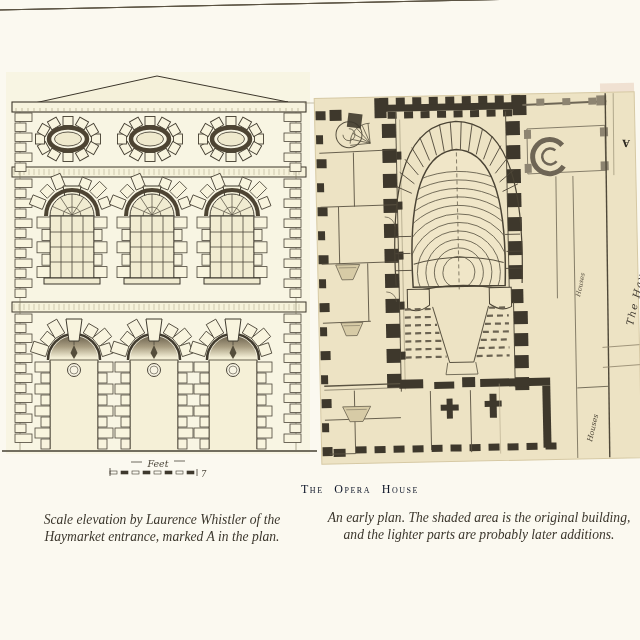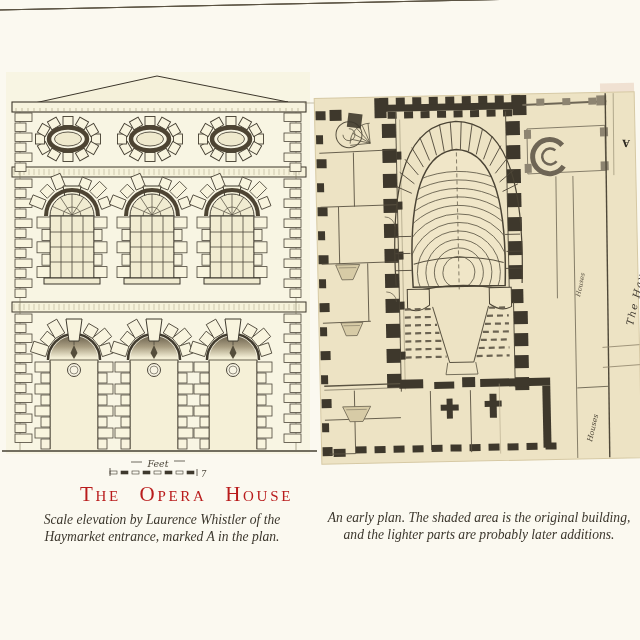--- a/index.html
+++ b/index.html
@@ -1,21 +1,21 @@
 <!DOCTYPE html>
 <html><head>
 <meta charset="utf-8">
 <style>
   html,body{margin:0;padding:0;background:#fbf9f0;}
   .page{position:relative;width:640px;height:640px;background:#fbf9f0;
         font-family:"Liberation Serif",serif;overflow:hidden;}
   .artwork{position:absolute;left:0;top:0;width:640px;height:640px;}
-  .title{position:absolute;left:80px;top:482px;width:560px;text-align:left;
-         font-variant:small-caps;font-size:21px;letter-spacing:.13em;word-spacing:.5em;
-         color:#b91c1c;}
+  .title{position:absolute;left:80px;top:482px;width:560px;text-align:center;
+         font-variant:small-caps;font-size:12px;letter-spacing:.13em;word-spacing:.5em;
+         color:#0f172a;}
   .cap{position:absolute;font-style:italic;font-size:13.6px;line-height:1.27;
        color:#3b362c;text-align:center;}
   .cap-left{left:12px;top:511px;width:300px;}
   .cap-right{left:324px;top:509px;width:310px;}
   svg text{font-family:"DejaVu Serif",serif;}
 </style>
 </head>
 <body>
 
 <div class="page">

